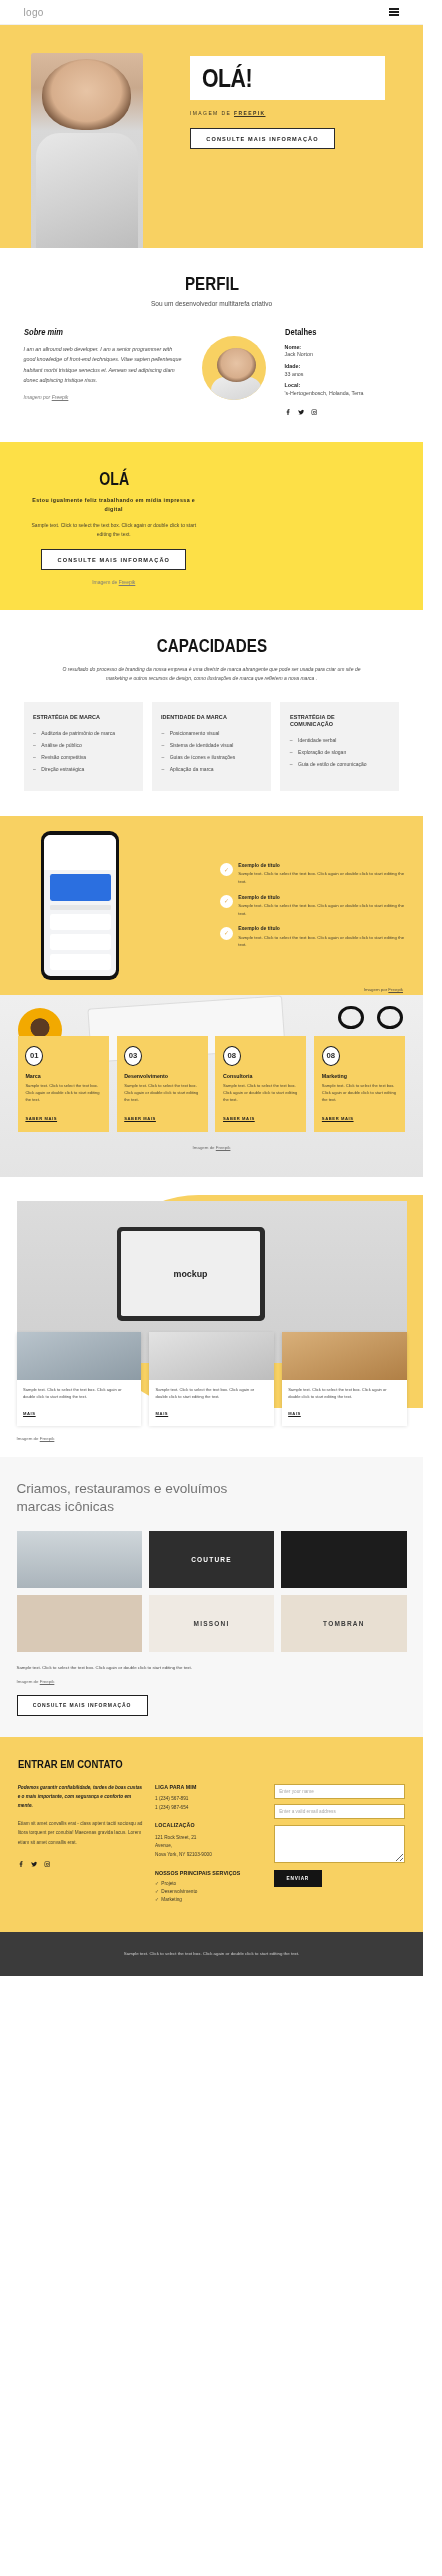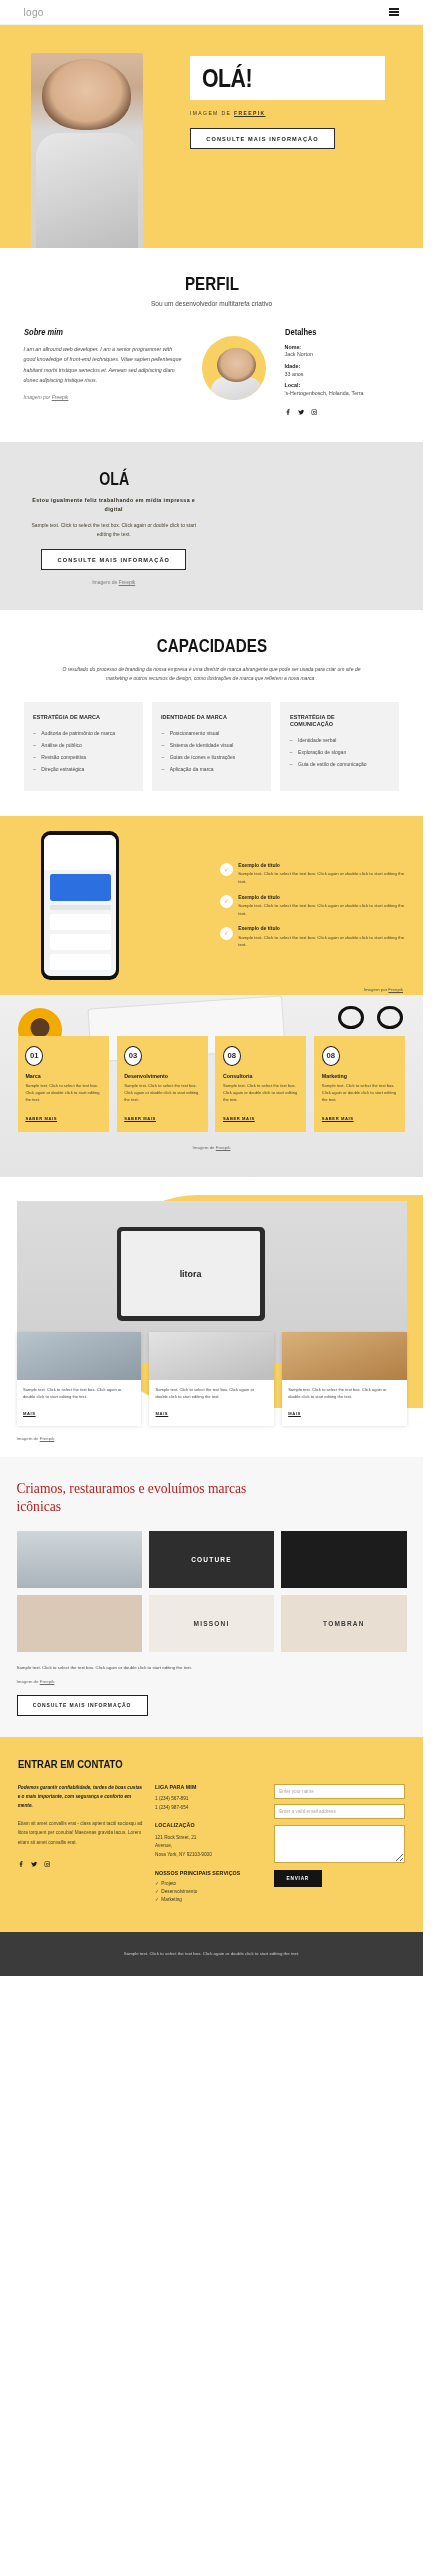--- a/index.html
+++ b/index.html
@@ -92,21 +92,21 @@
   .avatar-circle:before{
     content:""; position:absolute; left:9.4px; bottom:-8.3px; width:51px; height:31px;
     background: linear-gradient(160deg,#eee,#cfcfcf); border-radius: 14px 14px 0 0;
   }
   .dl-key { font-size: 5.3px; font-weight: 700; color: #1f1f1f; margin-top: 5.3px; }
   .dl-val { font-size: 5.3px; color: #4b4b4b; margin-top: 1.8px; }
   .socials { display: flex; gap: 6.5px; margin-top: 10.6px; align-items: center; }
   .socials svg { width: 6.5px; height: 6.5px; fill: #1f1f1f; }
 
   
-  .ola { background: #e5e5e5; padding: 27px 23.6px 25px 23.6px; display: flex; align-items: flex-start; }
+  .ola { background: #fde047; padding: 27px 23.6px 25px 23.6px; display: flex; align-items: flex-start; }
   .ola-left { width: 48%; text-align: center; }
   .ola-right { width: 52%; display:flex; align-items:center; justify-content:center; position:relative; }
   .ola-title {
     font-family: "Liberation Sans Narrow", "Liberation Sans", sans-serif;
     font-size: 17.7px; font-weight: 800; transform: scaleX(.8); color:#141414; margin-bottom: 5.9px;
   }
   .ola-tag { font-size: 5.3px; font-weight: 700; letter-spacing: 0.4px; line-height: 1.7; color:#2e2a1e; margin-bottom: 7px; }
   .ola-body { font-size: 5px; line-height: 1.75; color: #4b4530; margin-bottom: 10.6px; }
   .idea-word {
     position:absolute; top: -5.9px; left: 52%; font-family:"DejaVu Serif", serif; font-style: italic;
@@ -195,21 +195,21 @@
   .mcard { flex:1; background:#fff; box-shadow: 0 0.6px 3.5px rgba(0,0,0,.14); }
   .mcard-img { height: 48px; background: linear-gradient(160deg,#b9c4cc,#8d9ba5); }
   .mcard-body { padding: 6.5px 6.5px 8.3px 6.5px; }
   .mcard-body p { font-size:4.1px; line-height:1.75; color:#4b4b4b; margin-bottom: 5.9px; }
   .mock-credit { font-size:4.4px; color:#6b6b6b; margin: 10.6px 0 0 16.5px; }
   .mock-credit a { color:#6b6b6b; }
 
   
   .brands { background:#f7f7f7; padding: 23.6px 16.5px 21px 16.5px; }
   .brands h2 {
-    font-size: 13.6px; line-height: 1.32; font-weight: 400; color:#b91c1c; max-width: 236px; margin-bottom: 15.3px; font-family: Liberation Serif, serif;
+    font-size: 13.6px; line-height: 1.32; font-weight: 400; color:#737373; max-width: 236px; margin-bottom: 15.3px;
   }
   .brand-grid { display:grid; grid-template-columns: repeat(3, 1fr); gap: 7px; }
   .bcell { height: 57px; position:relative; overflow:hidden; display:flex; align-items:center; justify-content:center;
     font-size: 6.5px; letter-spacing: 1.2px; color:#fff; font-weight:700; }
   .bc1 { background: linear-gradient(180deg,#cfd6da,#aab4bb); }
   .bc2 { background: #2e2e2e; }
   .bc3 { background: #1c1c1c; }
   .bc4 { background: #d9c9b6; }
   .bc5 { background: #efeae3; color:#3b3b3b; }
   .bc6 { background: #e8dfd2; color:#3b3b3b; }
@@ -449,21 +449,21 @@
     <div class="desk-credit">
       <span>Imagem de</span>
       <a href="#">Freepik</a>
     </div>
   </div>
 
   <div class="mock">
     <div class="mock-yellow"></div>
     <div class="mock-photo">
       <div class="laptop">
-        <div class="laptop-screen">litora</div>
+        <div class="laptop-screen">mockup</div>
       </div>
     </div>
     <div class="mock-cards">
       <div class="mcard">
         <div class="mcard-img"></div>
         <div class="mcard-body">
           <p>Sample text. Click to select the text box. Click again or double click to start editing the text.</p>
           <a href="#" class="link-sm">MAIS</a>
         </div>
       </div>

